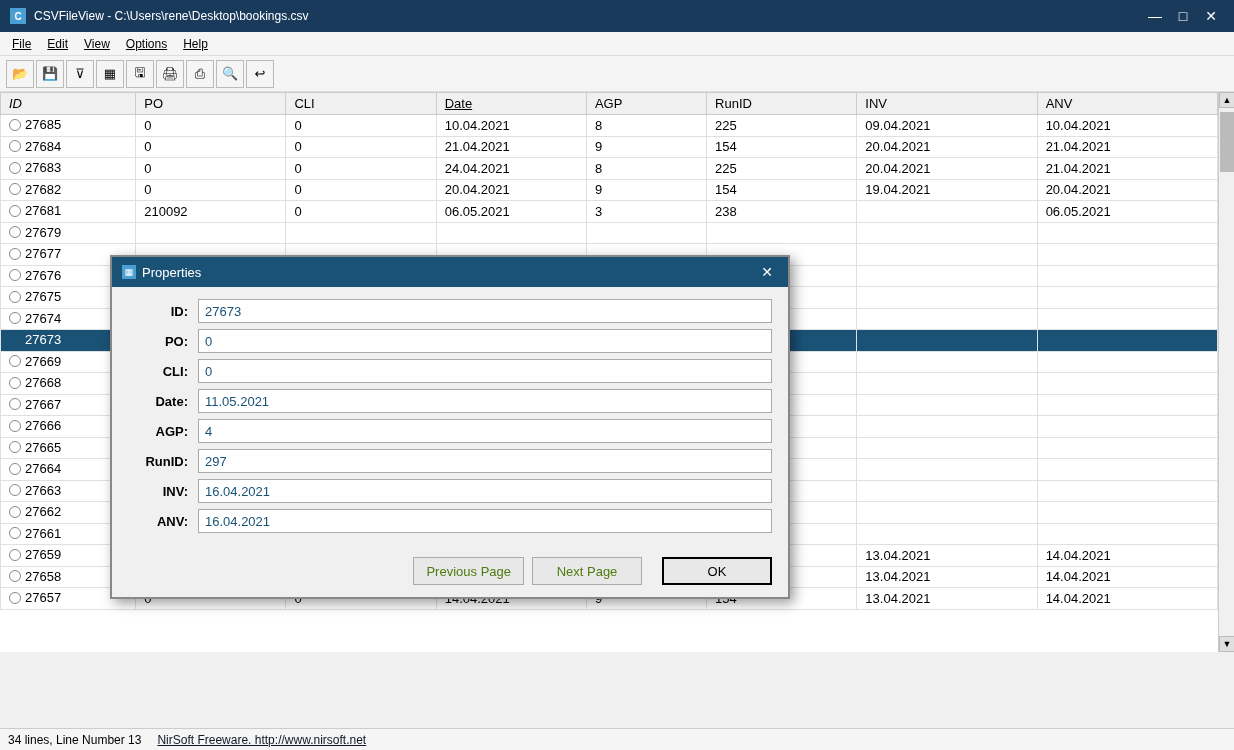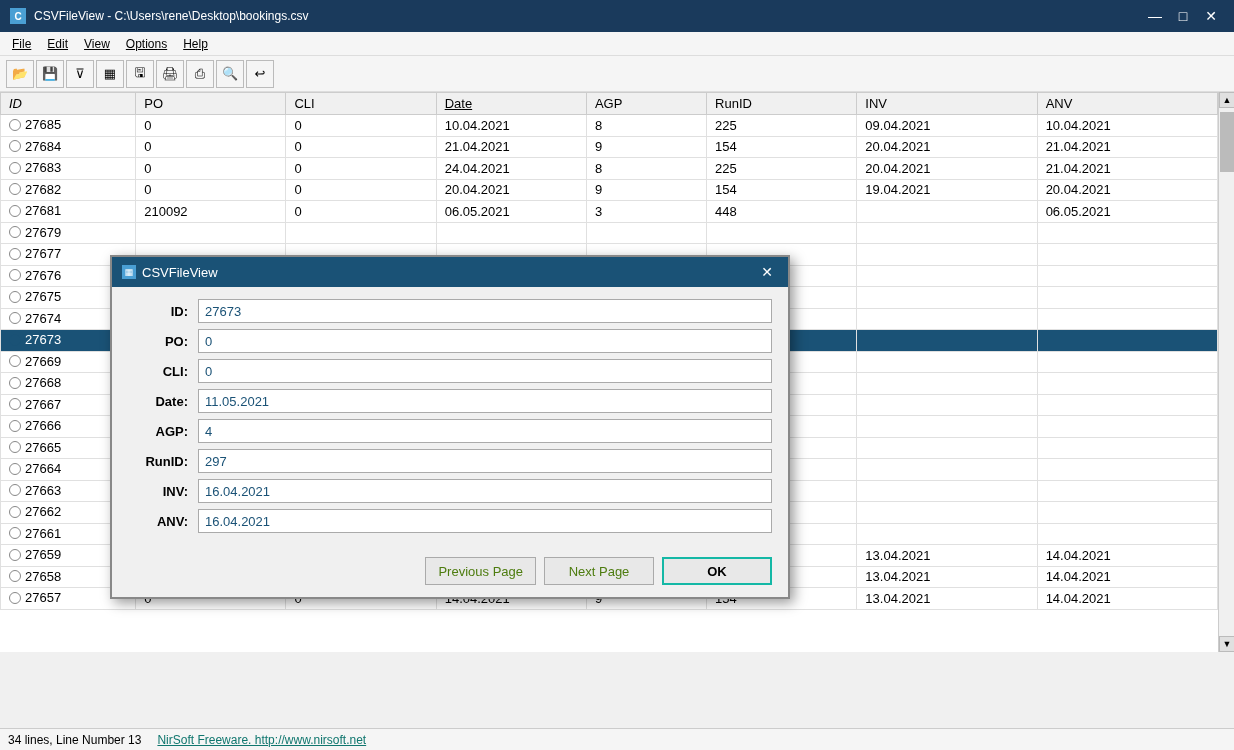--- a/index.html
+++ b/index.html
@@ -183,21 +183,21 @@
       align-items: center;
       padding: 8px 8px;
       gap: 16px;
       font-size: 12px;
       position: absolute;
       bottom: 0;
       left: 0;
       right: 0;
     }
     .status-link {
-      color: #0f766e;
+      color: #0f172a;
       text-decoration: underline;
       cursor: pointer;
     }
     .modal {
       background: #f0f0f0;
       border: 2px solid #888;
       width: 680px;
       box-shadow: 4px 4px 12px rgba(0,0,0,0.4);
       position: absolute;
       top: 255px;
@@ -274,22 +274,23 @@
     .modal-btn {
       min-width: 110px;
       height: 28px;
       border: 1px solid #aaa;
       background: #e8e8e8;
       cursor: pointer;
       font-size: 13px;
       padding: 0 12px;
     }
     .modal-btn.ok-btn {
-      border: 2px solid #14b8a6;
-      font-weight: bold;
+      border: 2px solid #000000;
+      font-weight: normal;
+      margin-left: 12px;
     }
     .modal-btn:disabled {
       color: #4d7c0f;
       cursor: default;
     }
   </style>
 </head>
 <body>
 
 <div class="title-bar">
@@ -379,21 +380,21 @@
             <td>154</td>
             <td>19.04.2021</td>
             <td>20.04.2021</td>
           </tr>
           <tr>
             <td><span class="row-indicator"><span class="radio-dot"></span>27681</span></td>
             <td>210092</td>
             <td>0</td>
             <td>06.05.2021</td>
             <td>3</td>
-            <td>448</td>
+            <td>238</td>
             <td></td>
             <td>06.05.2021</td>
           </tr>
           <tr>
             <td><span class="row-indicator"><span class="radio-dot"></span>27679</span></td>
             <td></td>
             <td></td>
             <td></td>
             <td></td>
             <td></td>
@@ -582,21 +583,21 @@
 
 <div class="status-bar">
   <span>34 lines, Line Number 13</span>
   <span class="status-link">NirSoft Freeware.  http://www.nirsoft.net</span>
 </div>
 
 <div class="modal" id="properties-modal">
   <div class="modal-title-bar">
     <div class="modal-title-left">
       <div class="modal-title-icon">▦</div>
-      <span>CSVFileView</span>
+      <span>Properties</span>
     </div>
     <button class="modal-close-btn">✕</button>
   </div>
   <div class="modal-body" id="modal-fields">
   <div class="prop-row">
         <div class="prop-label">ID:</div>
         <input type="text" class="prop-value" readonly="" value="27673" style="">
       </div>
       <div class="prop-row">
         <div class="prop-label">PO:</div>

